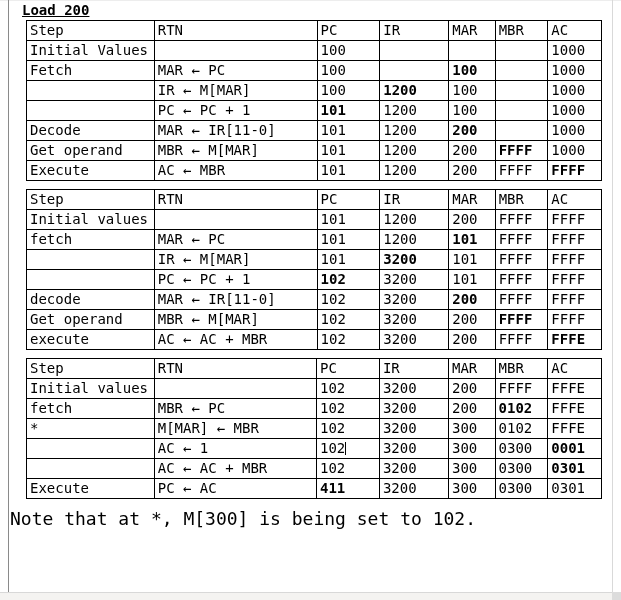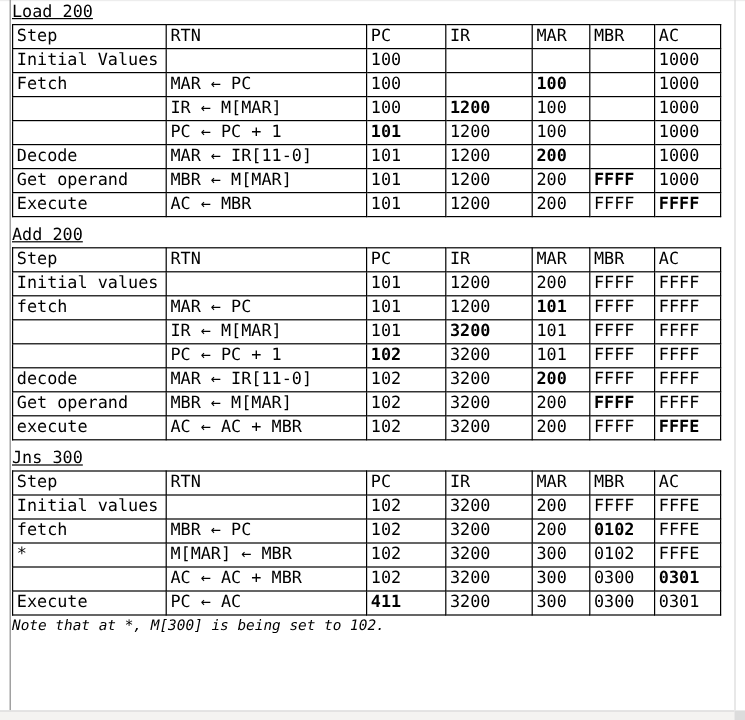--- a/index.html
+++ b/index.html
@@ -14,33 +14,33 @@
   .top-line { position:absolute; top:0; left:0; right:0; height:1px; background:#ededed; }
   .left-boundary { position:absolute; left:8px; top:0; bottom:8px; width:1px; background:#8a8a8a; }
   .right-boundary { position:absolute; left:612px; top:0; bottom:8px; width:1px; background:#d9d9d9; }
   .hscrollbar { position:absolute; left:0; right:9px; bottom:0; height:8px; background:#f4f3f1; border-top:1px solid #d8d8d8; }
   .scroll-corner { position:absolute; right:0; bottom:0; width:9px; height:8px; background:#dcdcdc; }
 
   .content { position:absolute; left:10px; top:3px; width:592px; }
   .section { margin:0; }
   .section + .section { margin-top:8px; }
   .title {
-    font-size:14px; font-weight:normal; text-decoration:underline;
-    margin:0 0 2px 0; line-height:15px;
+    font-size:14px; font-weight:bold; text-decoration:underline;
+    margin:0 0 2px 12px; line-height:15px;
   }
-  table { border-collapse:collapse; table-layout:fixed; }
+  table { border-collapse:collapse; table-layout:fixed;margin-left:16px; }
   th, td {
     border:1px solid #000;
     padding:0 3px; height:19px; line-height:19px;
     font-weight:normal; font-size:14px; text-align:left;
     white-space:nowrap; overflow:hidden;
   }
   .b { font-weight:bold; }
   .caret { display:inline-block; width:1px; height:13px; background:#000; vertical-align:-2px; }
-  .note { margin:0 0 0 0; font-size:12px; line-height:16px;font-style:italic; }
+  .note { margin:12px 0 0 0; font-size:18px; line-height:16px; }
 </style>
 </head>
 <body>
 
 <div class="top-line"></div>
 <div class="left-boundary"></div>
 
 <div class="content">
 
   <section class="section">
@@ -128,21 +128,20 @@
             <td><span>1200</span></td>
             <td><span>200</span></td>
             <td><span>FFFF</span></td>
             <td><span class="b">FFFF</span></td>
           </tr>
         </tbody>
       </table>
   </section>
 
   <section class="section">
-    <h2 class="title">Add 200</h2>
     <table>
         <colgroup>
           <col style="width: 128px;">
           <col style="width: 167px;">
           <col style="width: 66px;">
           <col style="width: 72px;">
           <col style="width: 48px;">
           <col style="width: 54px;">
           <col style="width: 55px;">
         </colgroup>
@@ -219,21 +218,20 @@
             <td><span>3200</span></td>
             <td><span>200</span></td>
             <td><span>FFFF</span></td>
             <td><span class="b">FFFE</span></td>
           </tr>
         </tbody>
       </table>
   </section>
 
   <section class="section">
-    <h2 class="title">Jns 300</h2>
     <table>
         <colgroup>
           <col style="width: 128px;">
           <col style="width: 167px;">
           <col style="width: 66px;">
           <col style="width: 72px;">
           <col style="width: 48px;">
           <col style="width: 54px;">
           <col style="width: 55px;">
         </colgroup>
@@ -271,20 +269,29 @@
             <td><span>*</span></td>
             <td><span>M[MAR] ← MBR</span></td>
             <td><span>102</span></td>
             <td><span>3200</span></td>
             <td><span>300</span></td>
             <td><span>0102</span></td>
             <td><span>FFFE</span></td>
           </tr>
           <tr>
             <td><span></span></td>
+            <td><span>AC ← 1</span></td>
+            <td><span>102</span><span class="caret"></span></td>
+            <td><span>3200</span></td>
+            <td><span>300</span></td>
+            <td><span>0300</span></td>
+            <td><span class="b">0001</span></td>
+          </tr>
+          <tr>
+            <td><span></span></td>
             <td><span>AC ← AC + MBR</span></td>
             <td><span>102</span></td>
             <td><span>3200</span></td>
             <td><span>300</span></td>
             <td><span>0300</span></td>
             <td><span class="b">0301</span></td>
           </tr>
           <tr>
             <td><span>Execute</span></td>
             <td><span>PC ← AC</span></td>

